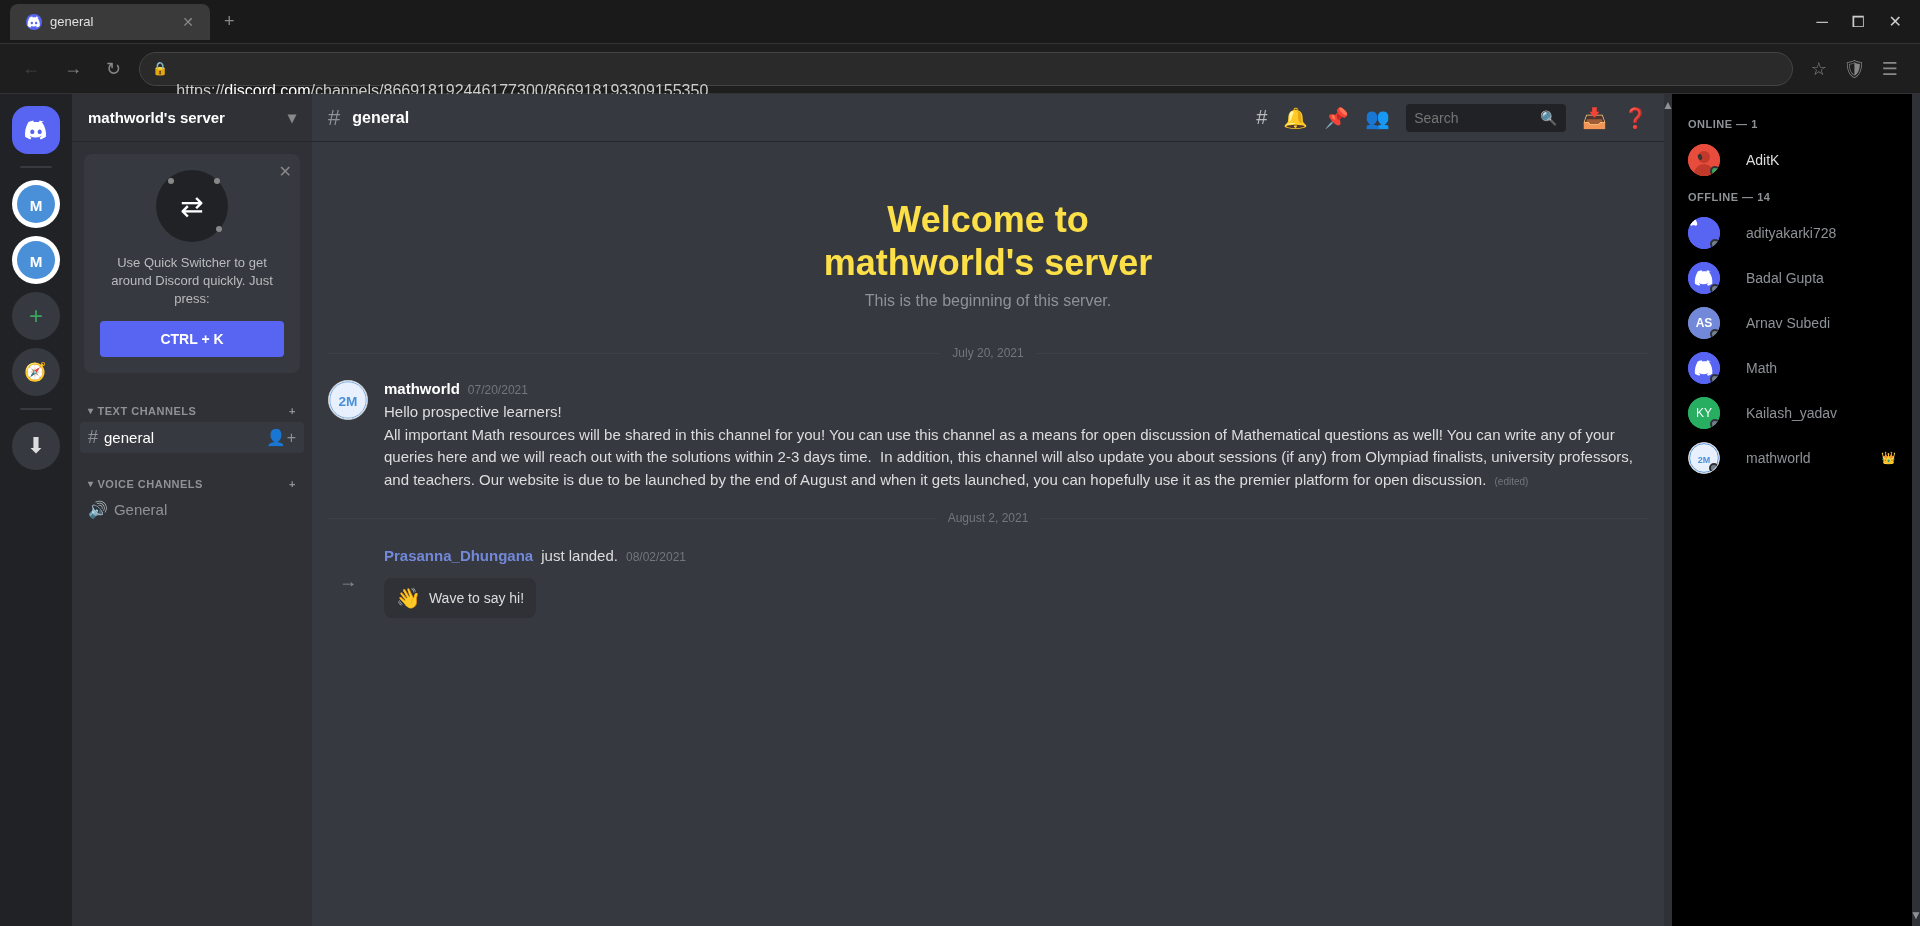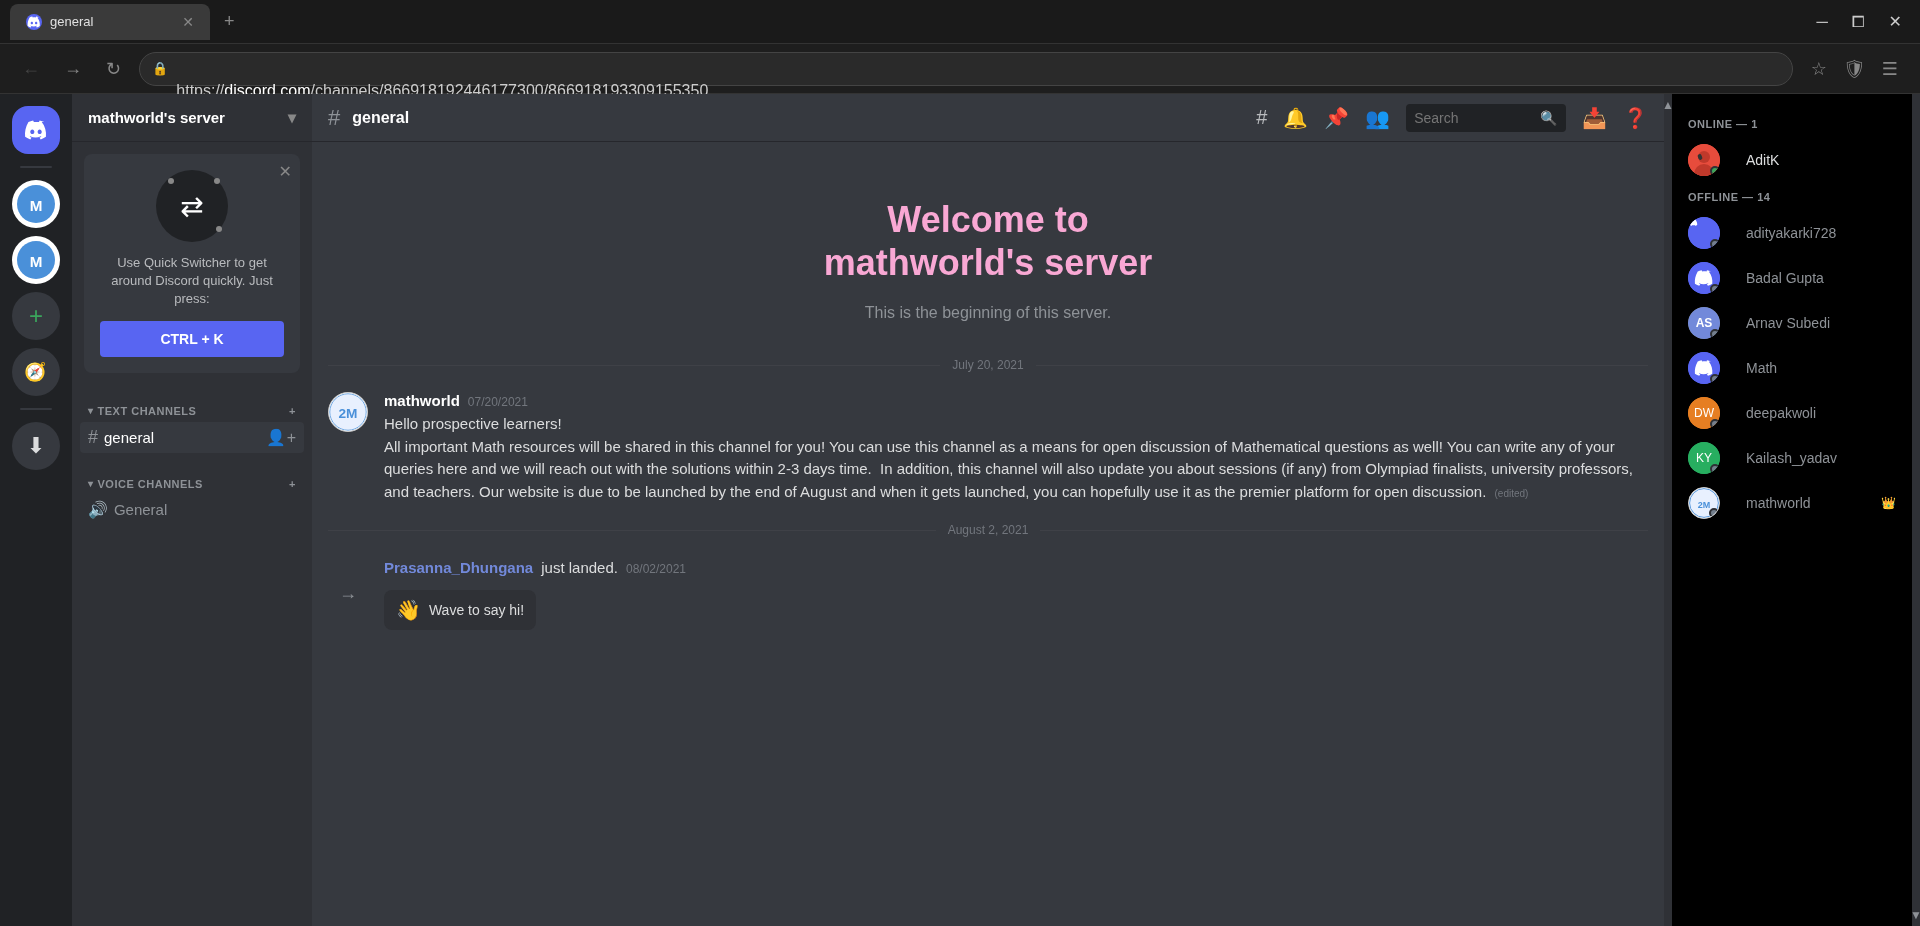--- a/index.html
+++ b/index.html
@@ -249,27 +249,27 @@
       overflow-y: auto;
       padding: 16px 0;
     }
     .welcome-section {
       text-align: center;
       padding: 40px 20px 20px;
     }
     .welcome-title {
       font-size: 36px;
       font-weight: 900;
-      color: #f9a8d4;
+      color: #fde047;
       line-height: 1.2;
     }
     .welcome-subtitle {
       font-size: 16px;
       color: #8e9297;
-      margin-top: 20px;
+      margin-top: 8px;
     }
     .date-divider {
       display: flex;
       align-items: center;
       gap: 12px;
       padding: 8px 16px;
       margin: 8px 0;
     }
     .date-divider hr { flex: 1; border: none; border-top: 1px solid #3f4147; }
     .date-divider span { font-size: 12px; color: #72767d; white-space: nowrap; }
@@ -632,27 +632,20 @@
             <svg width="20" height="20" viewBox="0 0 28 28" fill="none">
               <path d="M23.7 4.8C22 4 20.2 3.4 18.3 3c-.3.5-.6 1.2-.8 1.8-2-.3-4-.3-6 0-.2-.6-.5-1.3-.9-1.8-1.9.4-3.7 1-5.4 1.8C1.7 10.7.8 16.4 1.3 22c2.1 1.5 4.1 2.4 6.1 3 .5-.7 1-1.4 1.4-2.2-.7-.3-1.4-.6-2.1-1 .2-.1.3-.3.5-.4 4 1.9 8.5 1.9 12.5 0l.5.4c-.7.4-1.4.8-2.1 1 .4.8.9 1.5 1.4 2.2 2-.6 4-1.6 6.1-3 .6-6.5-1-12.1-4.9-17.2z" fill="white"></path>
             </svg>
           </div>
           <div class="status-dot offline"></div>
         </div>
         <span class="member-name">Math</span>
       </div>
 
 
-      <div class="member-item">
-        <div class="member-avatar" style="background:#e67e22;">
-          <div style="width:32px;height:32px;border-radius:50%;background:#e67e22;display:flex;align-items:center;justify-content:center;color:white;font-size:12px;">DW</div>
-          <div class="status-dot offline"></div>
-        </div>
-        <span class="member-name">deepakwoli</span>
-      </div>
 
       <div class="member-item">
         <div class="member-avatar" style="background:#27ae60;">
           <div style="width:32px;height:32px;border-radius:50%;background:#27ae60;display:flex;align-items:center;justify-content:center;color:white;font-size:12px;">KY</div>
           <div class="status-dot offline"></div>
         </div>
         <span class="member-name">Kailash_yadav</span>
       </div>
 
       <div class="member-item">

